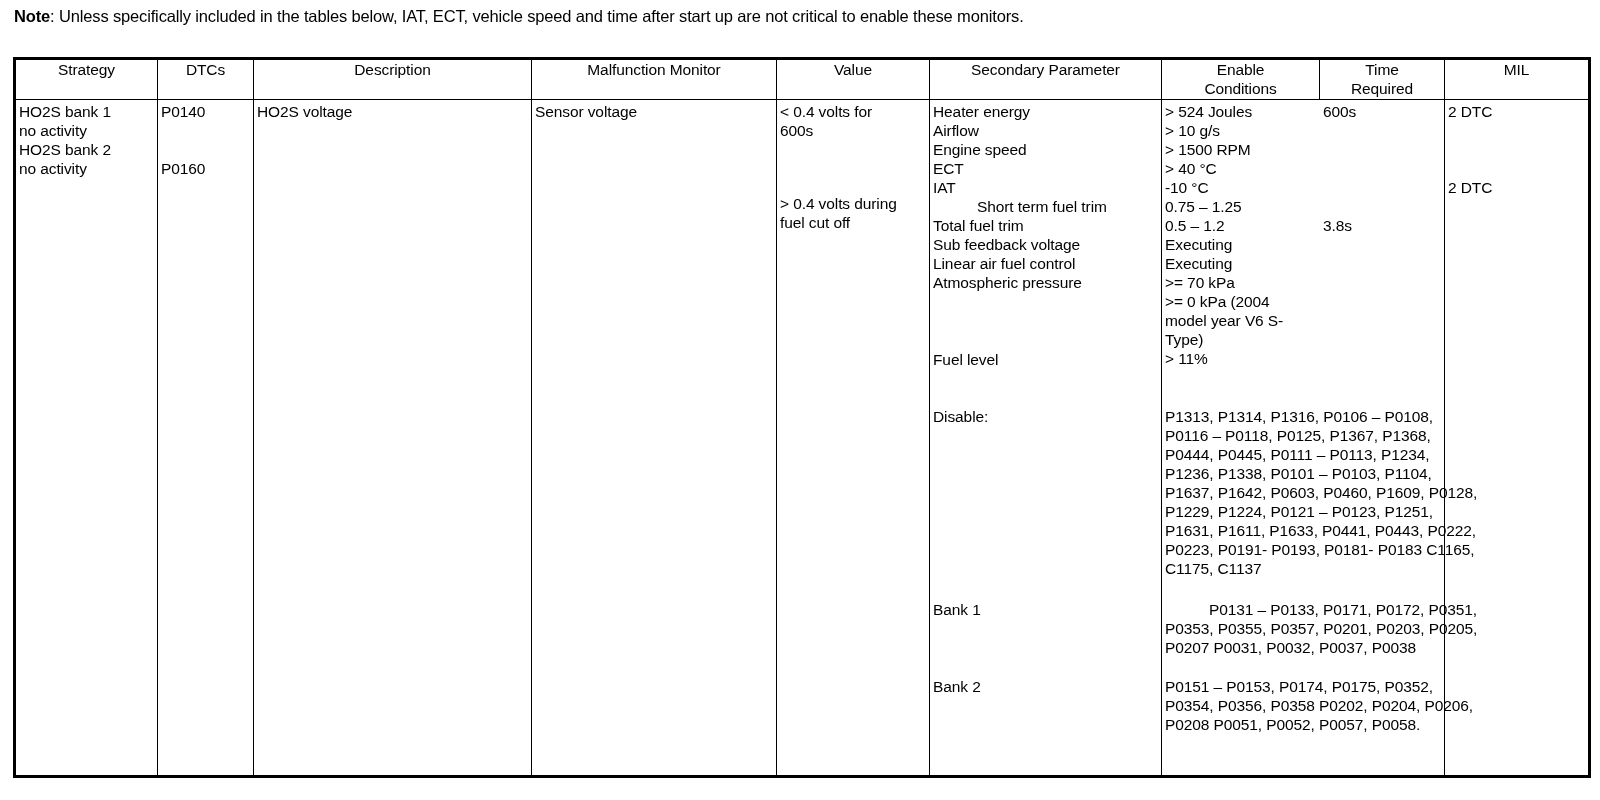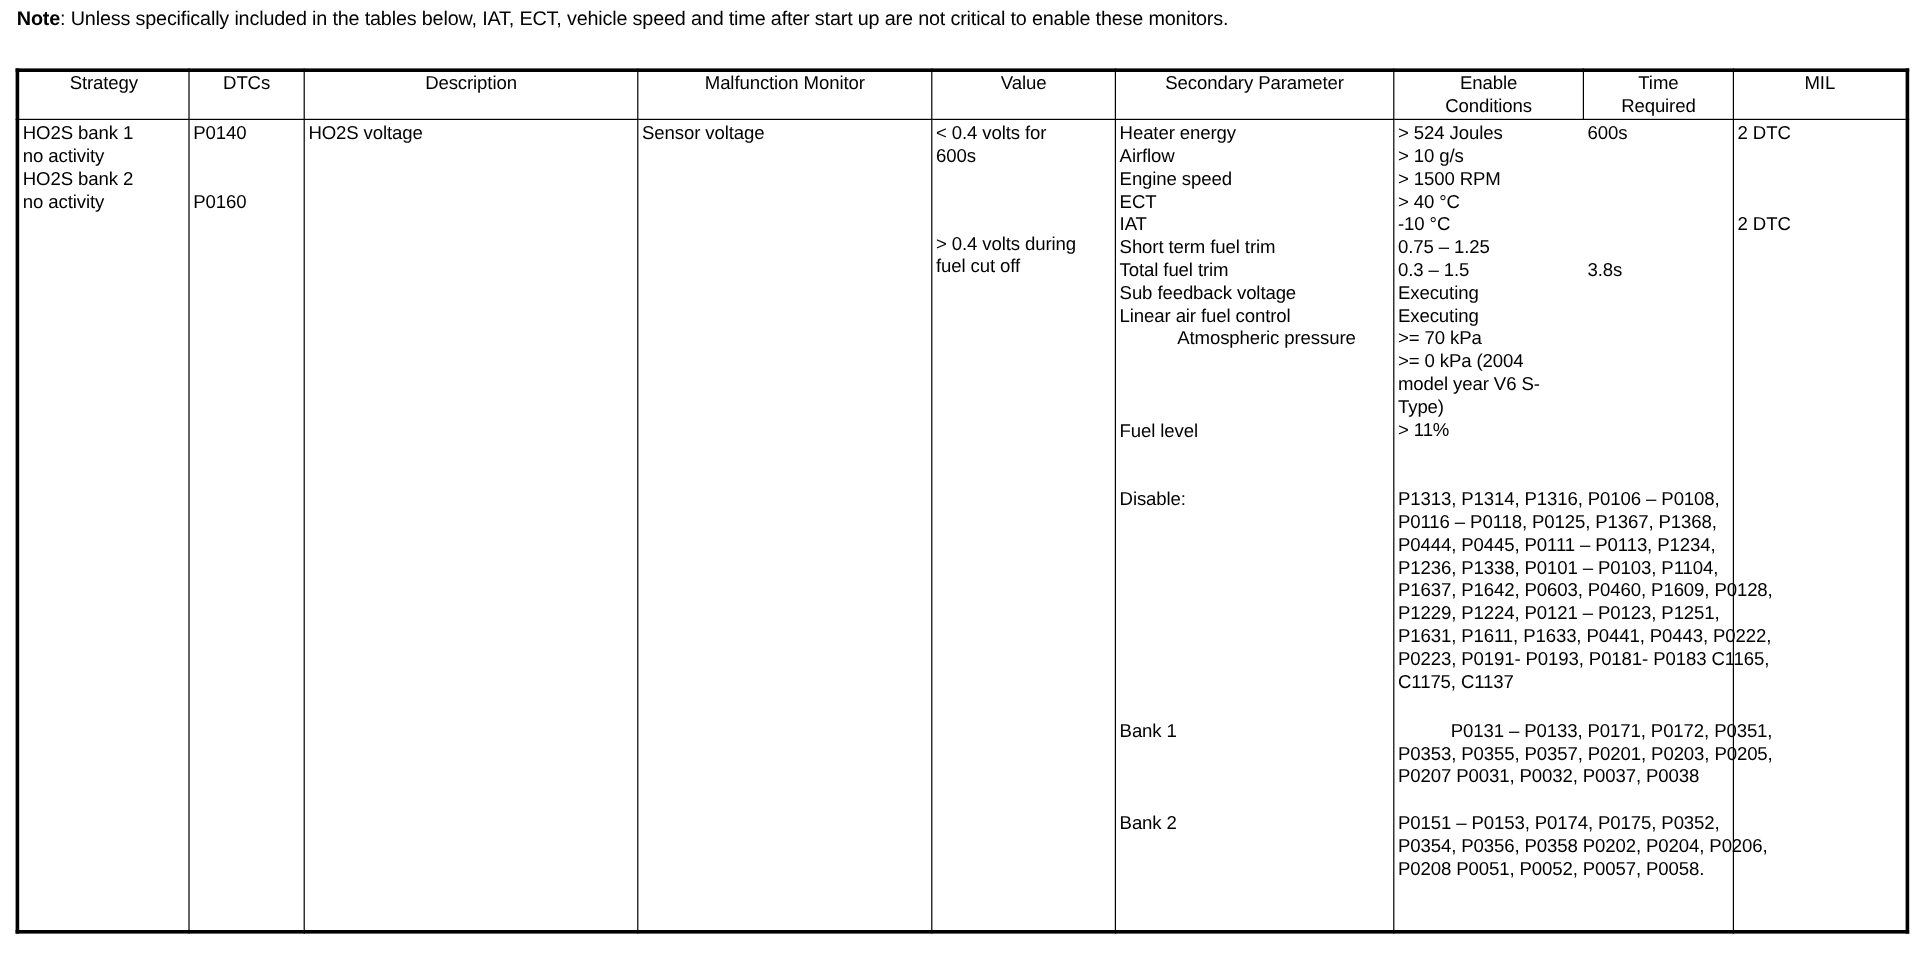--- a/index.html
+++ b/index.html
@@ -177,41 +177,41 @@
             </div>
           </td>
 
           <td>
             <div class="stack">
               <div class="abs" style="top:2px;">Heater energy</div>
               <div class="abs" style="top:21px;">Airflow</div>
               <div class="abs" style="top:40px;">Engine speed</div>
               <div class="abs" style="top:59px;text-align:right;">ECT</div>
               <div class="abs" style="top:78px;">IAT</div>
-              <div class="abs" style="top:97px;">Short term fuel trim</div>
+              <div class="abs" style="top:97px;margin-left:44px;">Short term fuel trim</div>
               <div class="abs" style="top:116px;">Total fuel trim</div>
               <div class="abs" style="top:135px;">Sub feedback voltage</div>
               <div class="abs" style="top:154px;">Linear air fuel control</div>
-              <div class="abs" style="top:173px;margin-left:48px;">Atmospheric pressure</div>
+              <div class="abs" style="top:173px;">Atmospheric pressure</div>
               <div class="abs" style="top:250px;">Fuel level</div>
               <div class="abs" style="top:307px;">Disable:</div>
               <div class="abs" style="top:500px;">Bank 1</div>
               <div class="abs" style="top:577px;">Bank 2</div>
             </div>
           </td>
 
           <td colspan="2">
             <div class="stack">
               <div class="abs" style="top:2px;">&gt; 524 Joules</div>
               <div class="abs" style="top:21px;">&gt; 10 g/s</div>
               <div class="abs" style="top:40px;">&gt; 1500 RPM</div>
               <div class="abs" style="top:59px;">&gt; 40 °C</div>
               <div class="abs" style="top:78px;">-10 °C</div>
               <div class="abs" style="top:97px;">0.75 – 1.25</div>
-              <div class="abs" style="top:116px;">0.3 – 1.5</div>
+              <div class="abs" style="top:116px;">0.5 – 1.2</div>
               <div class="abs" style="top:135px;">Executing</div>
               <div class="abs" style="top:154px;">Executing</div>
               <div class="abs" style="top:173px;">&gt;= 70 kPa</div>
               <div class="abs" style="top:192px;">&gt;= 0 kPa (2004</div>
               <div class="abs" style="top:211px;">model year V6 S-</div>
               <div class="abs" style="top:230px;">Type)</div>
               <div class="abs" style="top:249px;">&gt; 11%</div>
 
               <div class="abs wide-list" style="top:307px;">P1313, P1314, P1316, P0106 – P0108,</div>
               <div class="abs wide-list" style="top:326px;">P0116 – P0118, P0125, P1367, P1368,</div>

